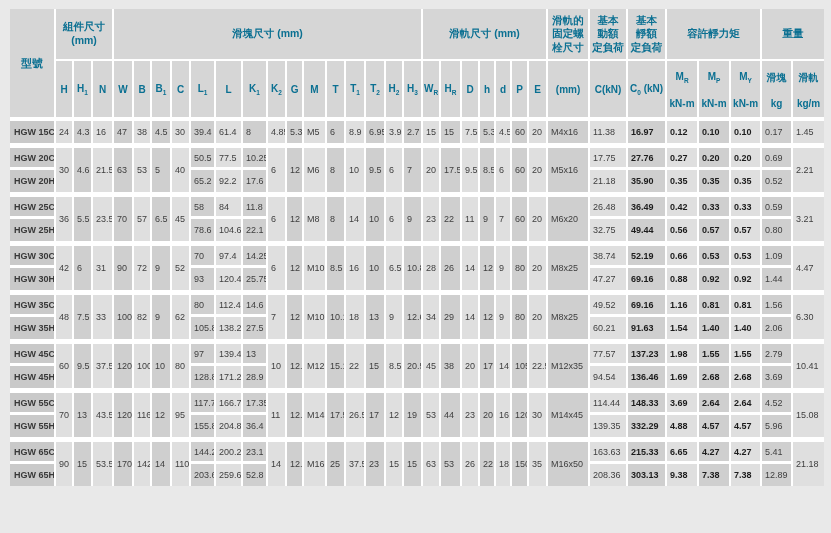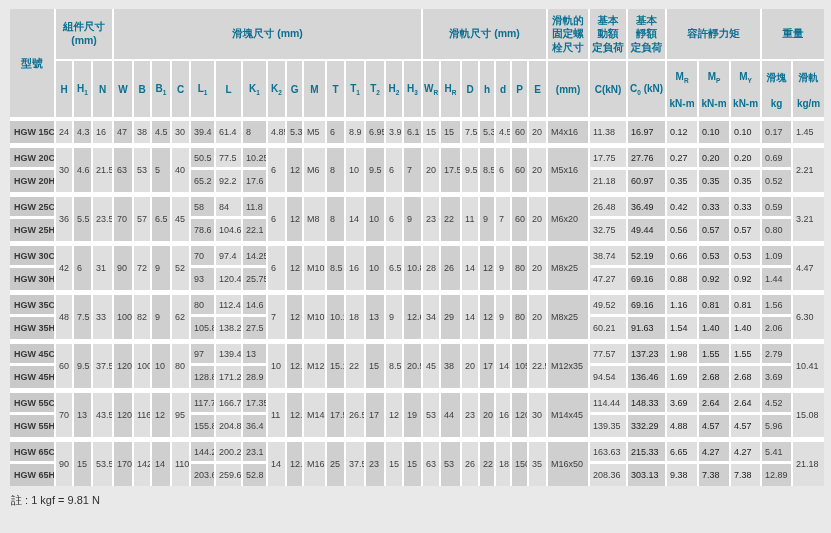--- a/index.html
+++ b/index.html
@@ -17,21 +17,21 @@
   .hgroup{font-size:10.5px;height:52px;border-bottom:2px solid #fff;white-space:pre-line;line-height:1.3;padding:1px}
   .hcol{font-size:10px;height:56px}
   .hcol sub{font-size:6.5px}
   .hc{height:56px;display:flex;flex-direction:column;align-items:center;justify-content:space-between;
     padding:10px 0 8px;box-sizing:border-box}
   .last{border-right:0 !important}
   tbody td{font-size:9px;color:#3e3e3e;height:22px;vertical-align:middle;border-right:2px solid #fff;padding-left:3px}
   td.light{background:var(--light_col)}
   td.dark{background:var(--dark_col)}
   td.model{background:var(--model_col);font-weight:bold;color:#383838;padding-left:4px}
-  td.boldv{font-weight:normal;color:#1c1c1c}
+  td.boldv{font-weight:bold;color:#1c1c1c}
   td.sep{border-bottom:3px solid #fff}
   tr.gap td{background:#fff;border:0;padding:0;line-height:0;font-size:0}
   .note{font-size:11px;color:#2f2f2f;margin-top:7px;padding-left:1px}
 </style>
 </head>
 <body>
 
 <div class="page">
   <table class="spec">
     <colgroup id="cols">
@@ -166,21 +166,21 @@
           <td class="dark">39.4</td>
           <td class="light">61.4</td>
           <td class="dark">8</td>
           <td class="light">4.85</td>
           <td class="dark">5.3</td>
           <td class="light">M5</td>
           <td class="dark">6</td>
           <td class="light">8.9</td>
           <td class="dark">6.95</td>
           <td class="light">3.95</td>
-          <td class="dark">6.1</td>
+          <td class="dark">2.7</td>
           <td class="light">15</td>
           <td class="dark">15</td>
           <td class="light">7.5</td>
           <td class="dark">5.3</td>
           <td class="light">4.5</td>
           <td class="dark">60</td>
           <td class="light">20</td>
           <td class="dark">M4x16</td>
           <td class="light">11.38</td>
           <td class="dark boldv">16.97</td>
@@ -228,21 +228,21 @@
           <td class="light boldv sep">0.20</td>
           <td class="dark sep">0.69</td>
           <td class="light last" rowspan="2">2.21</td>
         </tr>
         <tr>
           <td class="model">HGW 20HC</td>
           <td class="dark">65.2</td>
           <td class="light">92.2</td>
           <td class="dark">17.6</td>
           <td class="light">21.18</td>
-          <td class="dark boldv">60.97</td>
+          <td class="dark boldv">35.90</td>
           <td class="light boldv">0.35</td>
           <td class="dark boldv">0.35</td>
           <td class="light boldv">0.35</td>
           <td class="dark">0.52</td>
         </tr>
         <tr class="gap">
           <td colspan="34" class="last" style="height:5px"></td>
         </tr>
         <tr>
           <td class="model sep">HGW 25CC</td>
@@ -542,14 +542,13 @@
           <td class="dark">52.8</td>
           <td class="light">208.36</td>
           <td class="dark boldv">303.13</td>
           <td class="light boldv">9.38</td>
           <td class="dark boldv">7.38</td>
           <td class="light boldv">7.38</td>
           <td class="dark">12.89</td>
         </tr>
       </tbody>
   </table>
-  <div class="note">註 : 1 kgf = 9.81 N</div>
 </div>
 
 </body></html>

